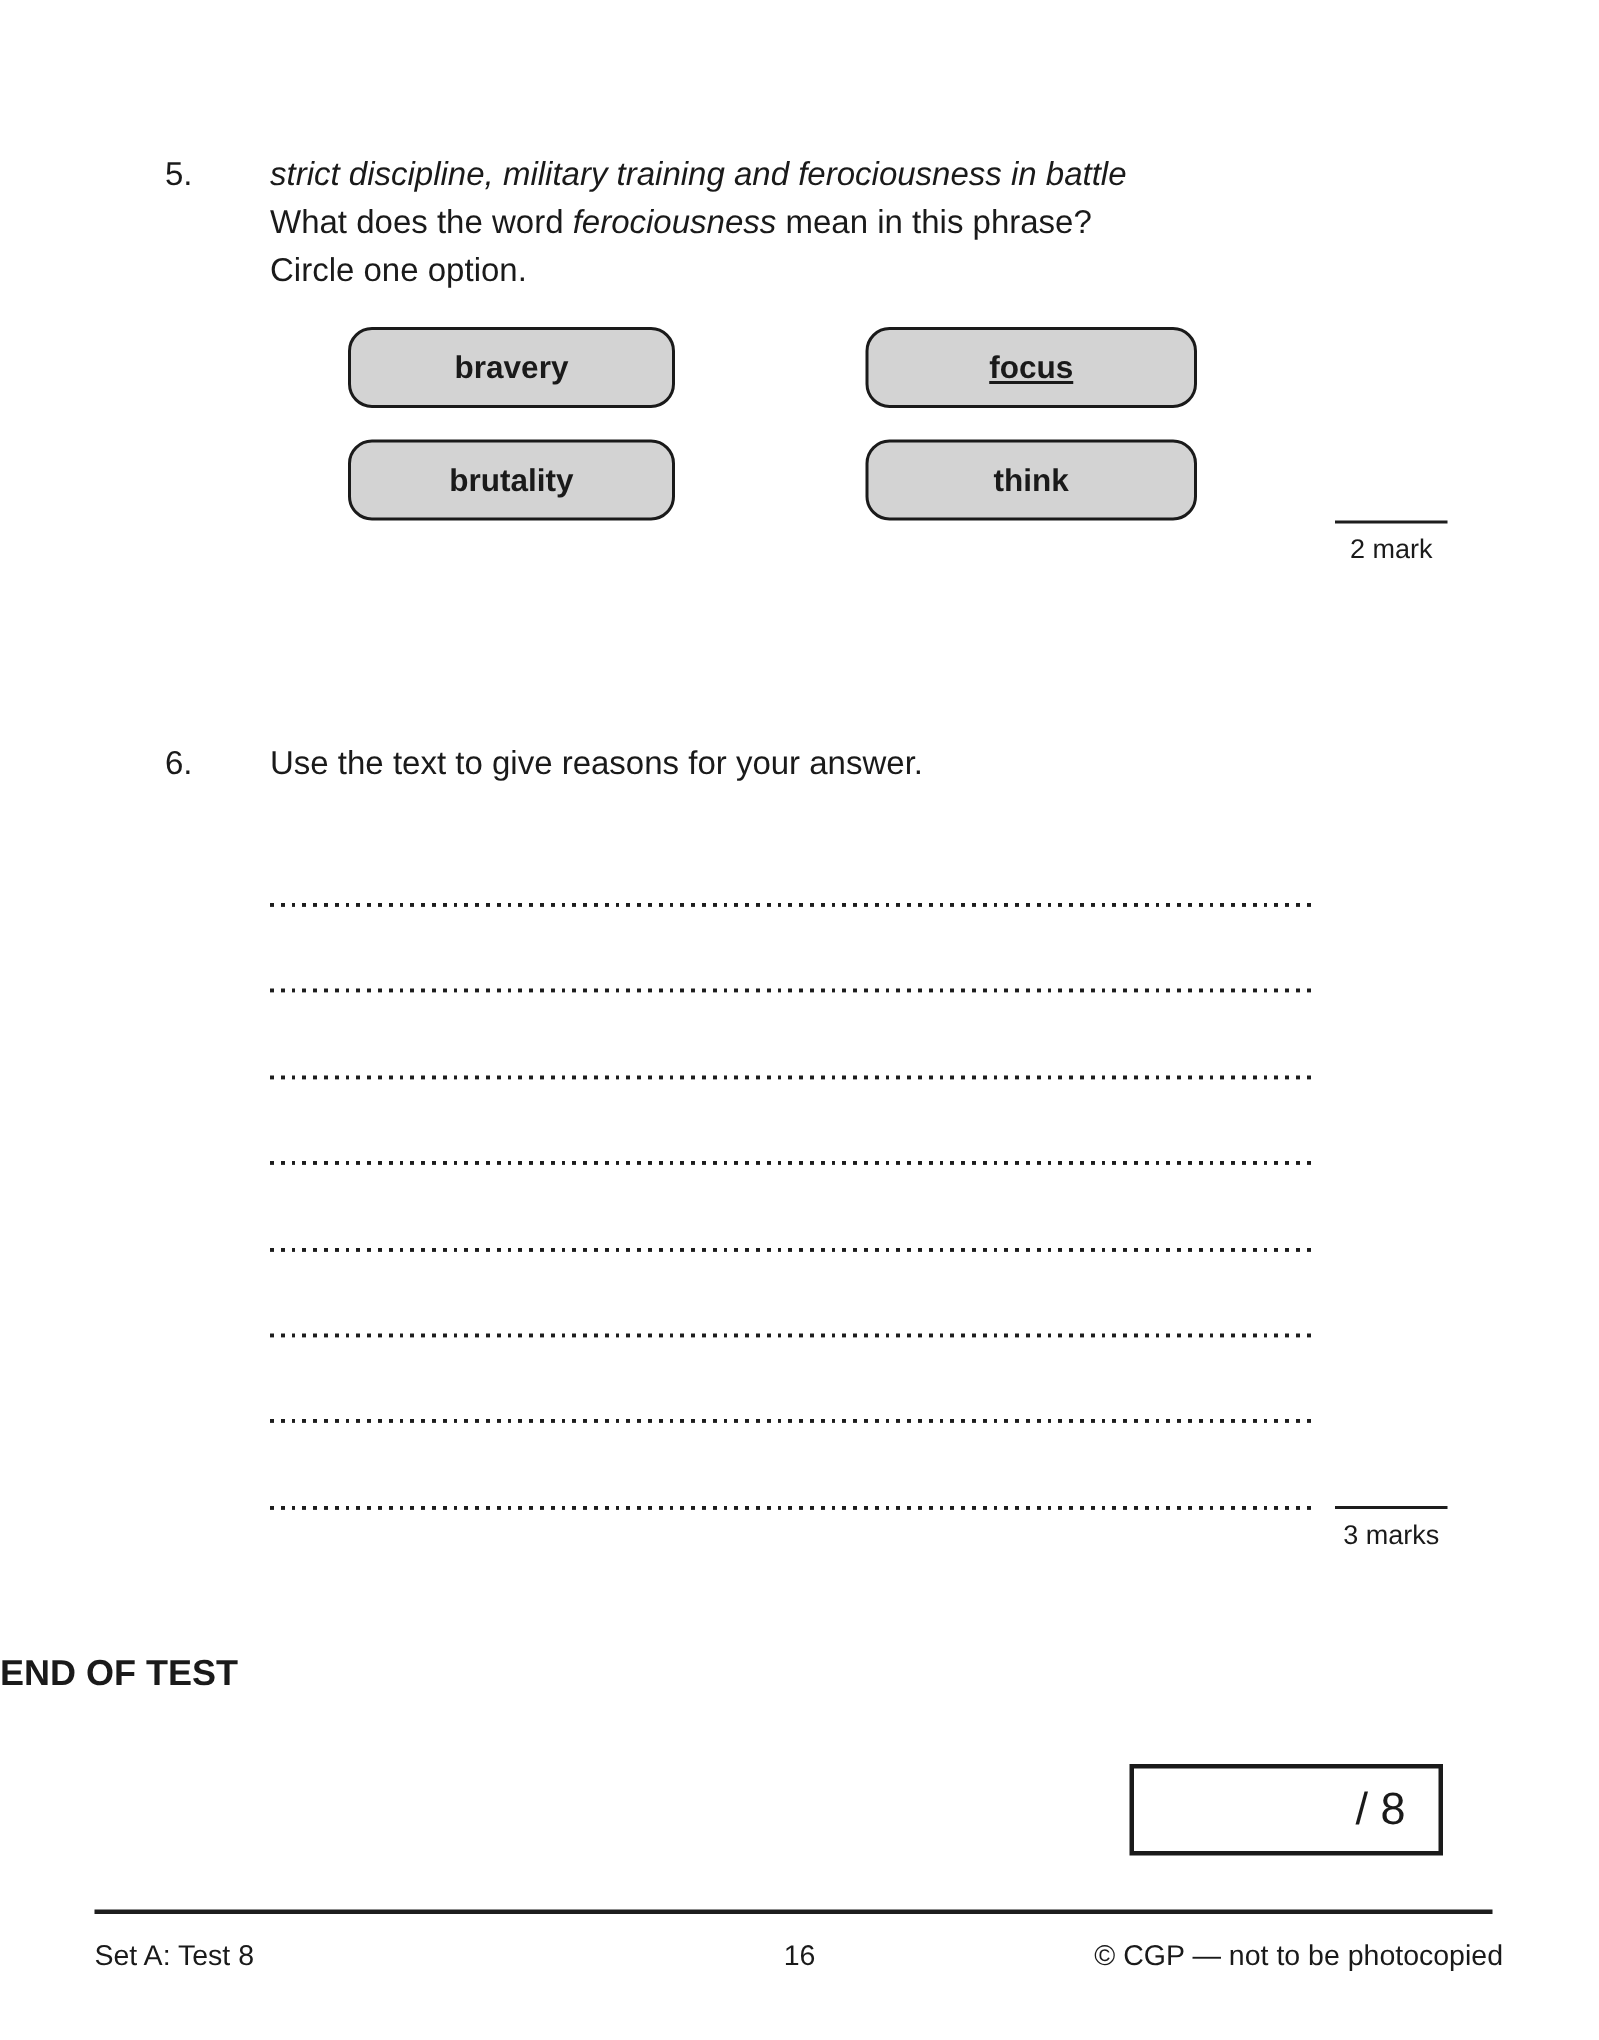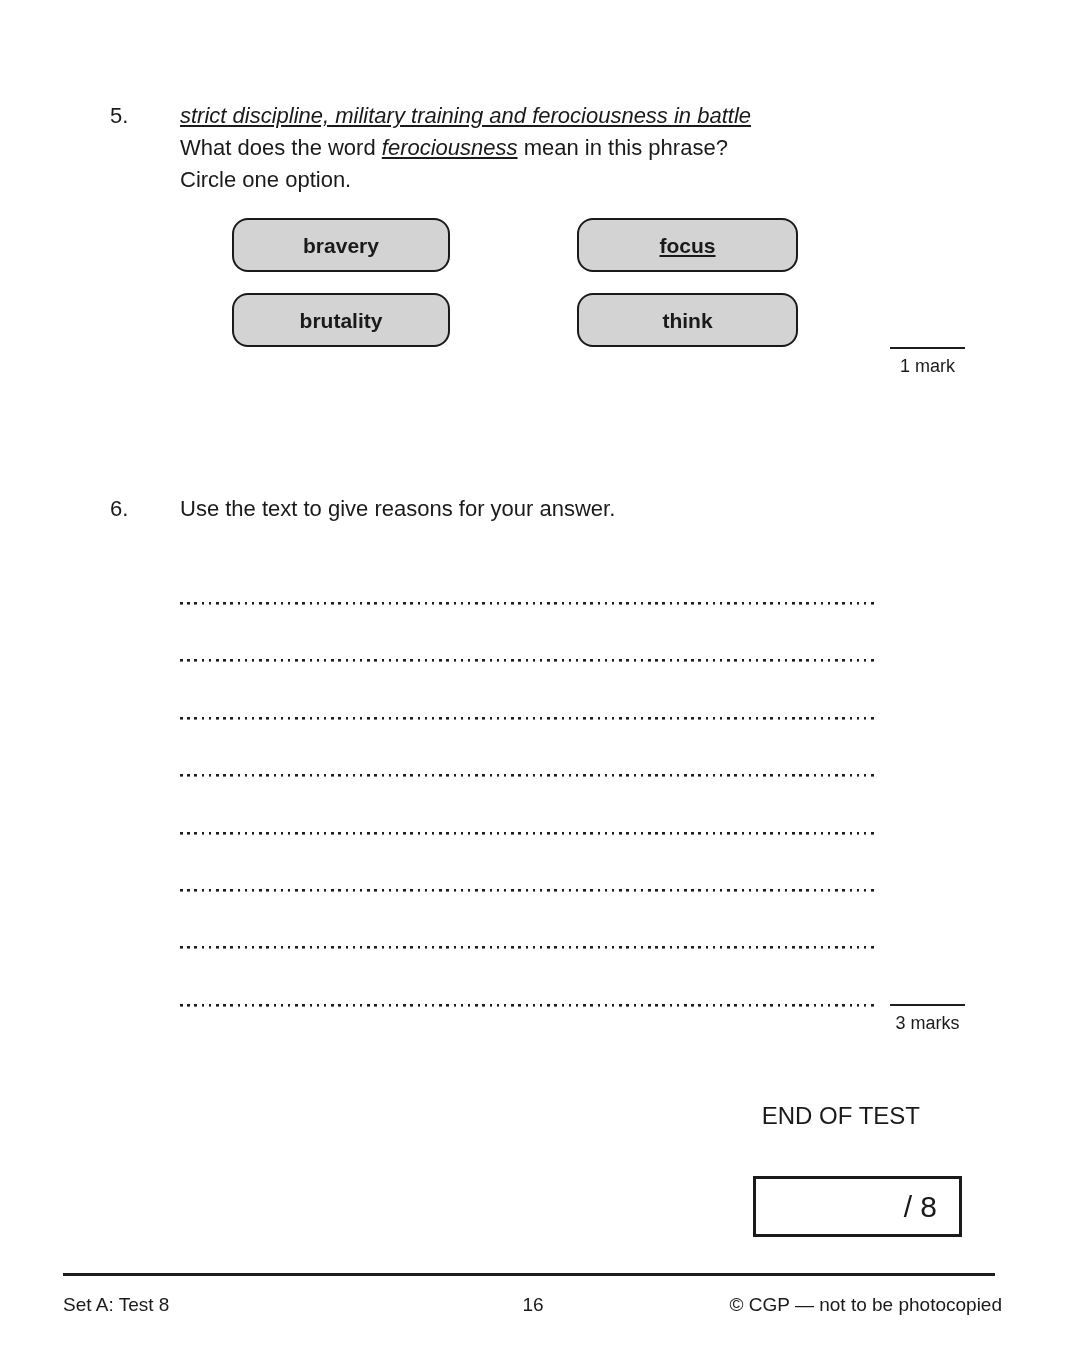--- a/index.html
+++ b/index.html
@@ -16,21 +16,21 @@
   .q-row {
     position:absolute;
     left:0; width:1066px;
     display:flex;
     padding-left:110px;
     font-size:22px;
     line-height:32px;
   }
   .q-num { width:70px; flex:0 0 70px; }
   .q-content { flex:1; }
-  .italic { font-style:italic;text-decoration:underline; }
+  .italic { font-style:italic; }
   .bold { font-weight:normal; }
 
   .options-grid {
     display:grid;
     grid-template-columns:218px 221px;
     column-gap:127px;
     row-gap:21px;
     margin-left:52px;
     margin-top:22px;
   }
@@ -71,23 +71,23 @@
     height:57.4px;
     background-image:repeating-linear-gradient(to right,#1d1d1d 0,#1d1d1d 2.5px,transparent 2.5px,transparent 7.2px);
     background-size:100% 2.6px;
     background-repeat:no-repeat;
   }
 
   .end-of-test {
     position:absolute;
     left:0; top:1102px;
     width:920px;
-    text-align:right;
+    text-align:left;
     font-size:24px;
-    font-weight:normal;
+    font-weight:bold;
     line-height:28px;
   }
 
   .score-box {
     position:absolute;
     left:753px; top:1176px;
     width:209px; height:61px;
     border:3px solid #1a1a1a;
     display:flex;
     align-items:center;
@@ -133,21 +133,21 @@
       <div><span>Circle </span><span class="bold">one</span><span> option.</span></div>
       <div class="options-grid">
         <div class="option-btn" style="background: rgb(211, 211, 211);">bravery</div>
         <div class="option-btn" style="background: rgb(211, 211, 211); text-decoration: underline;">focus</div>
         <div class="option-btn" style="background: rgb(211, 211, 211);">brutality</div>
         <div class="option-btn" style="background: rgb(211, 211, 211);">think</div>
       </div>
     </div>
   </div>
 
-  <div class="marks marks-1">1 mark</div>
+  <div class="marks marks-1">2 mark</div>
 
   <div class="q-row" style="top:493px">
     <div class="q-num">6.</div>
     <div class="q-content">
       <div>Use the text to give reasons for your answer.</div>
     </div>
   </div>
 
   <div class="answer-lines">
       <div class="answer-line"></div>

